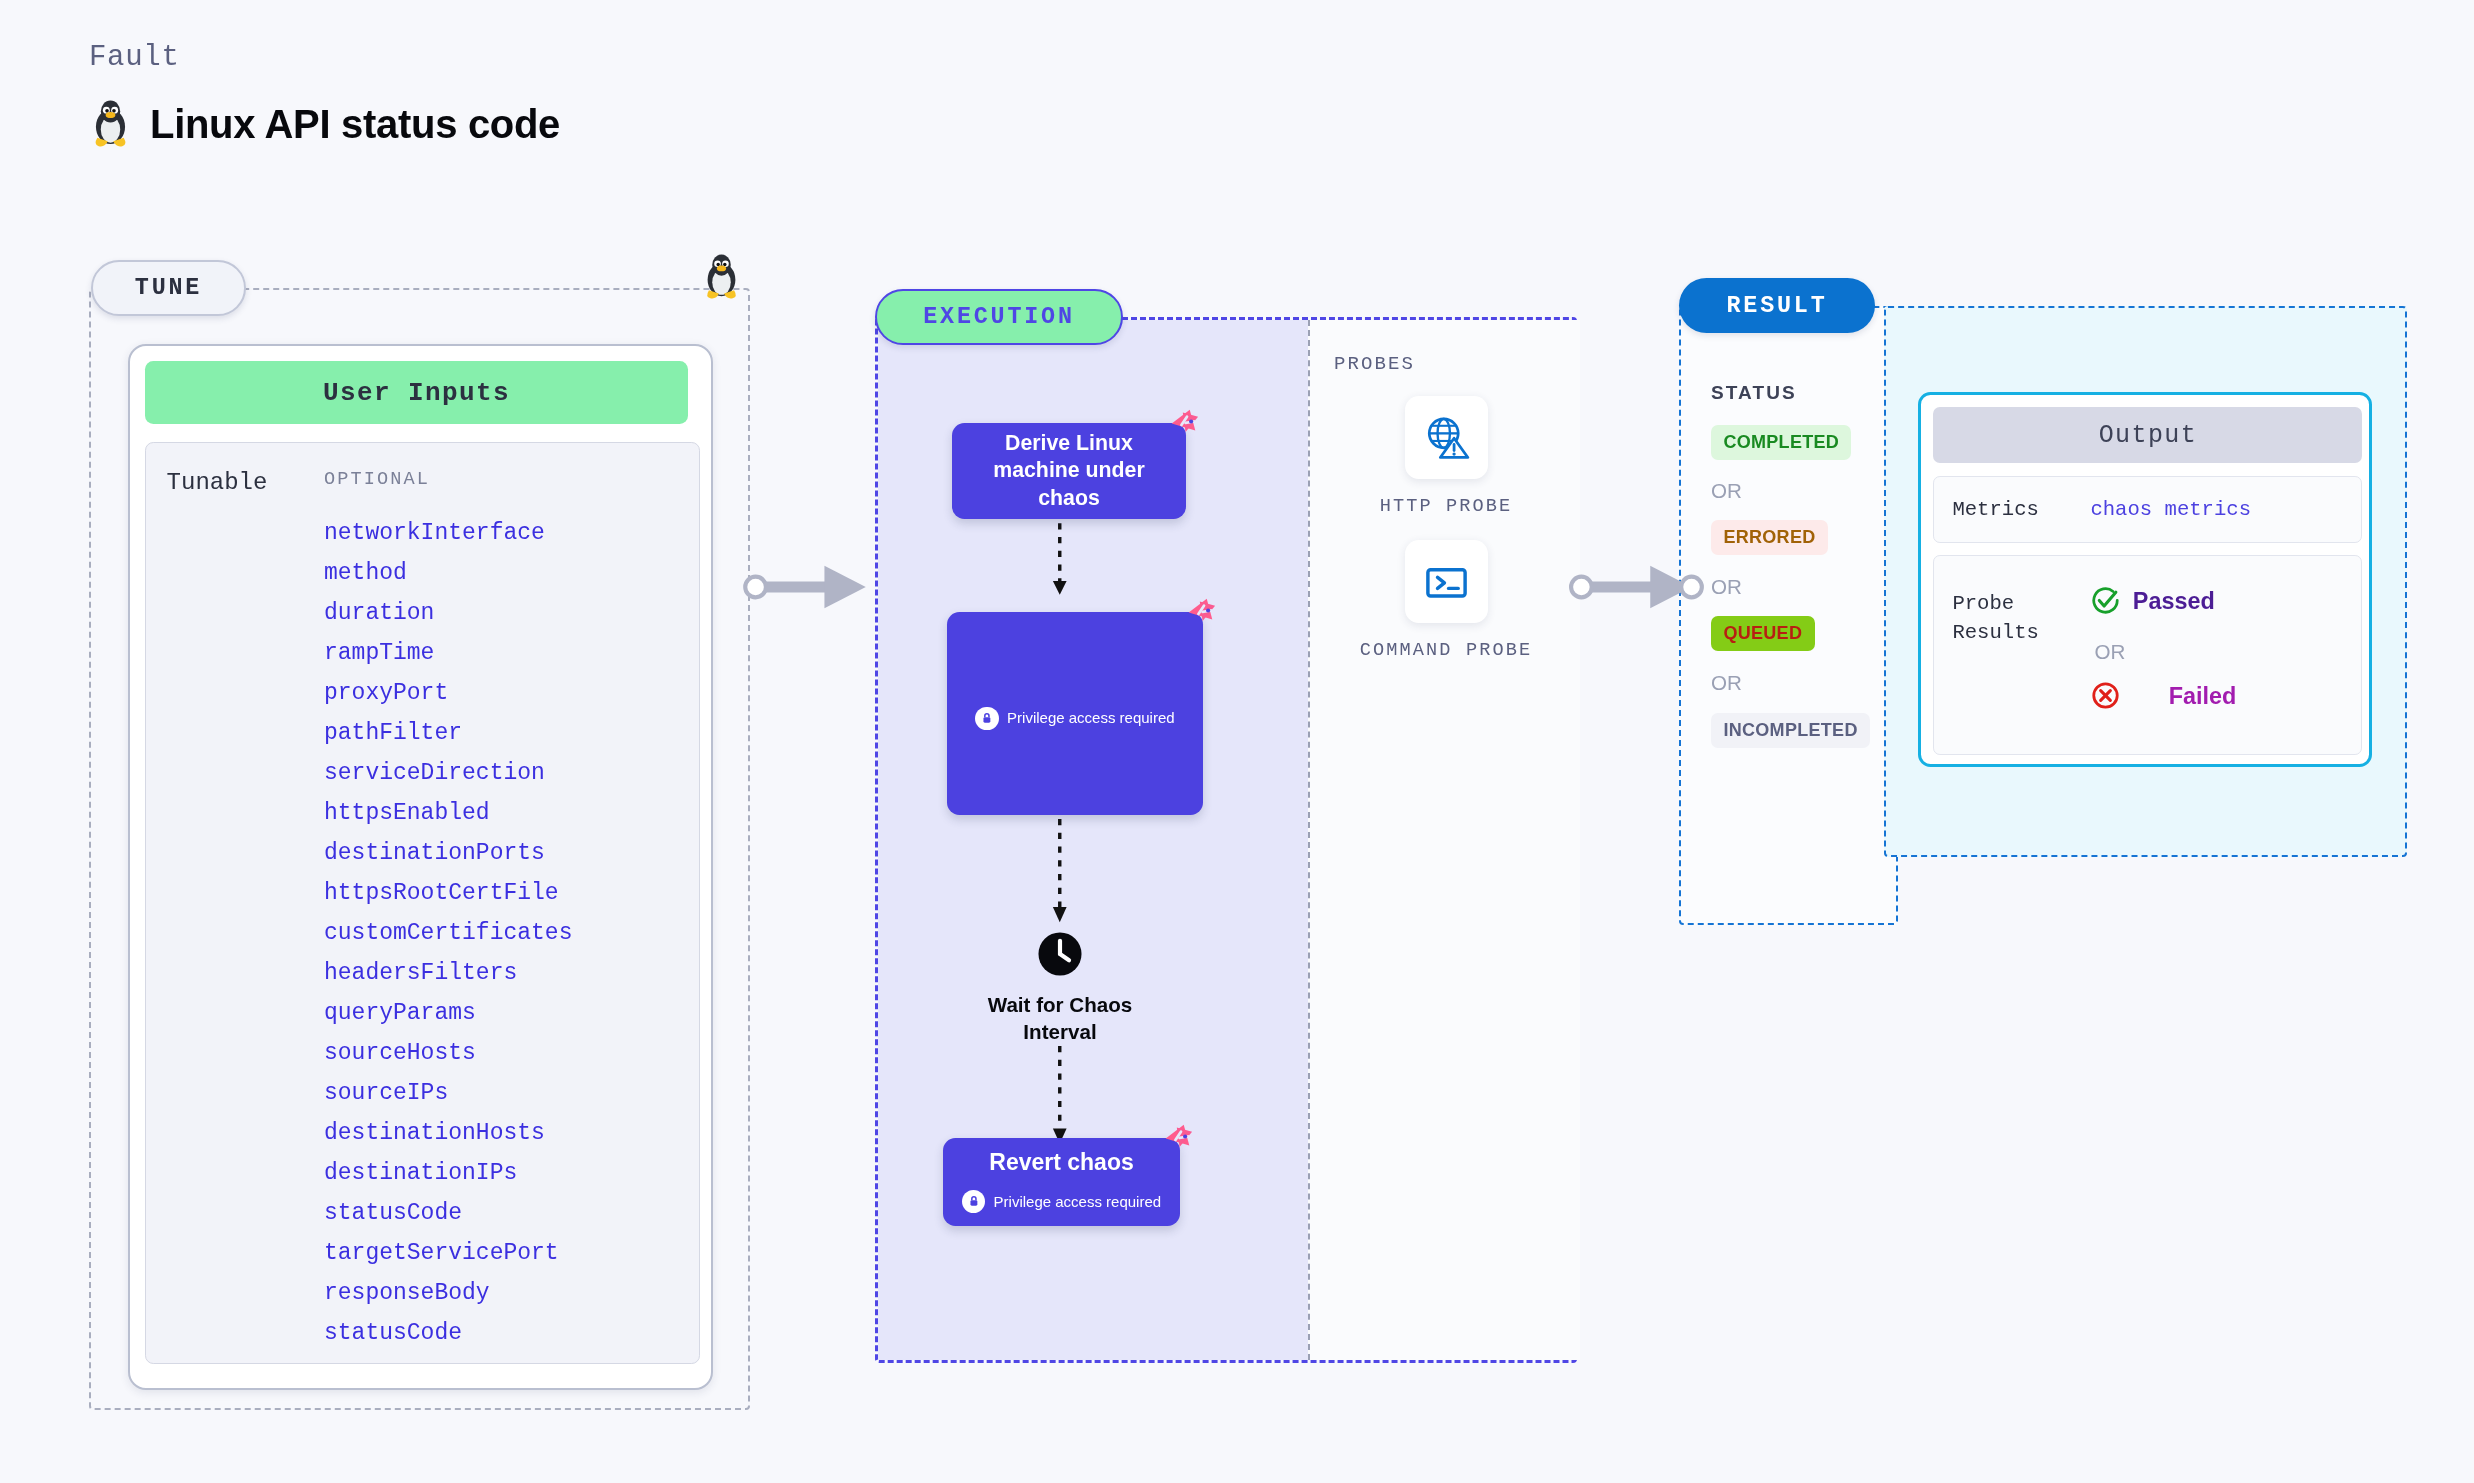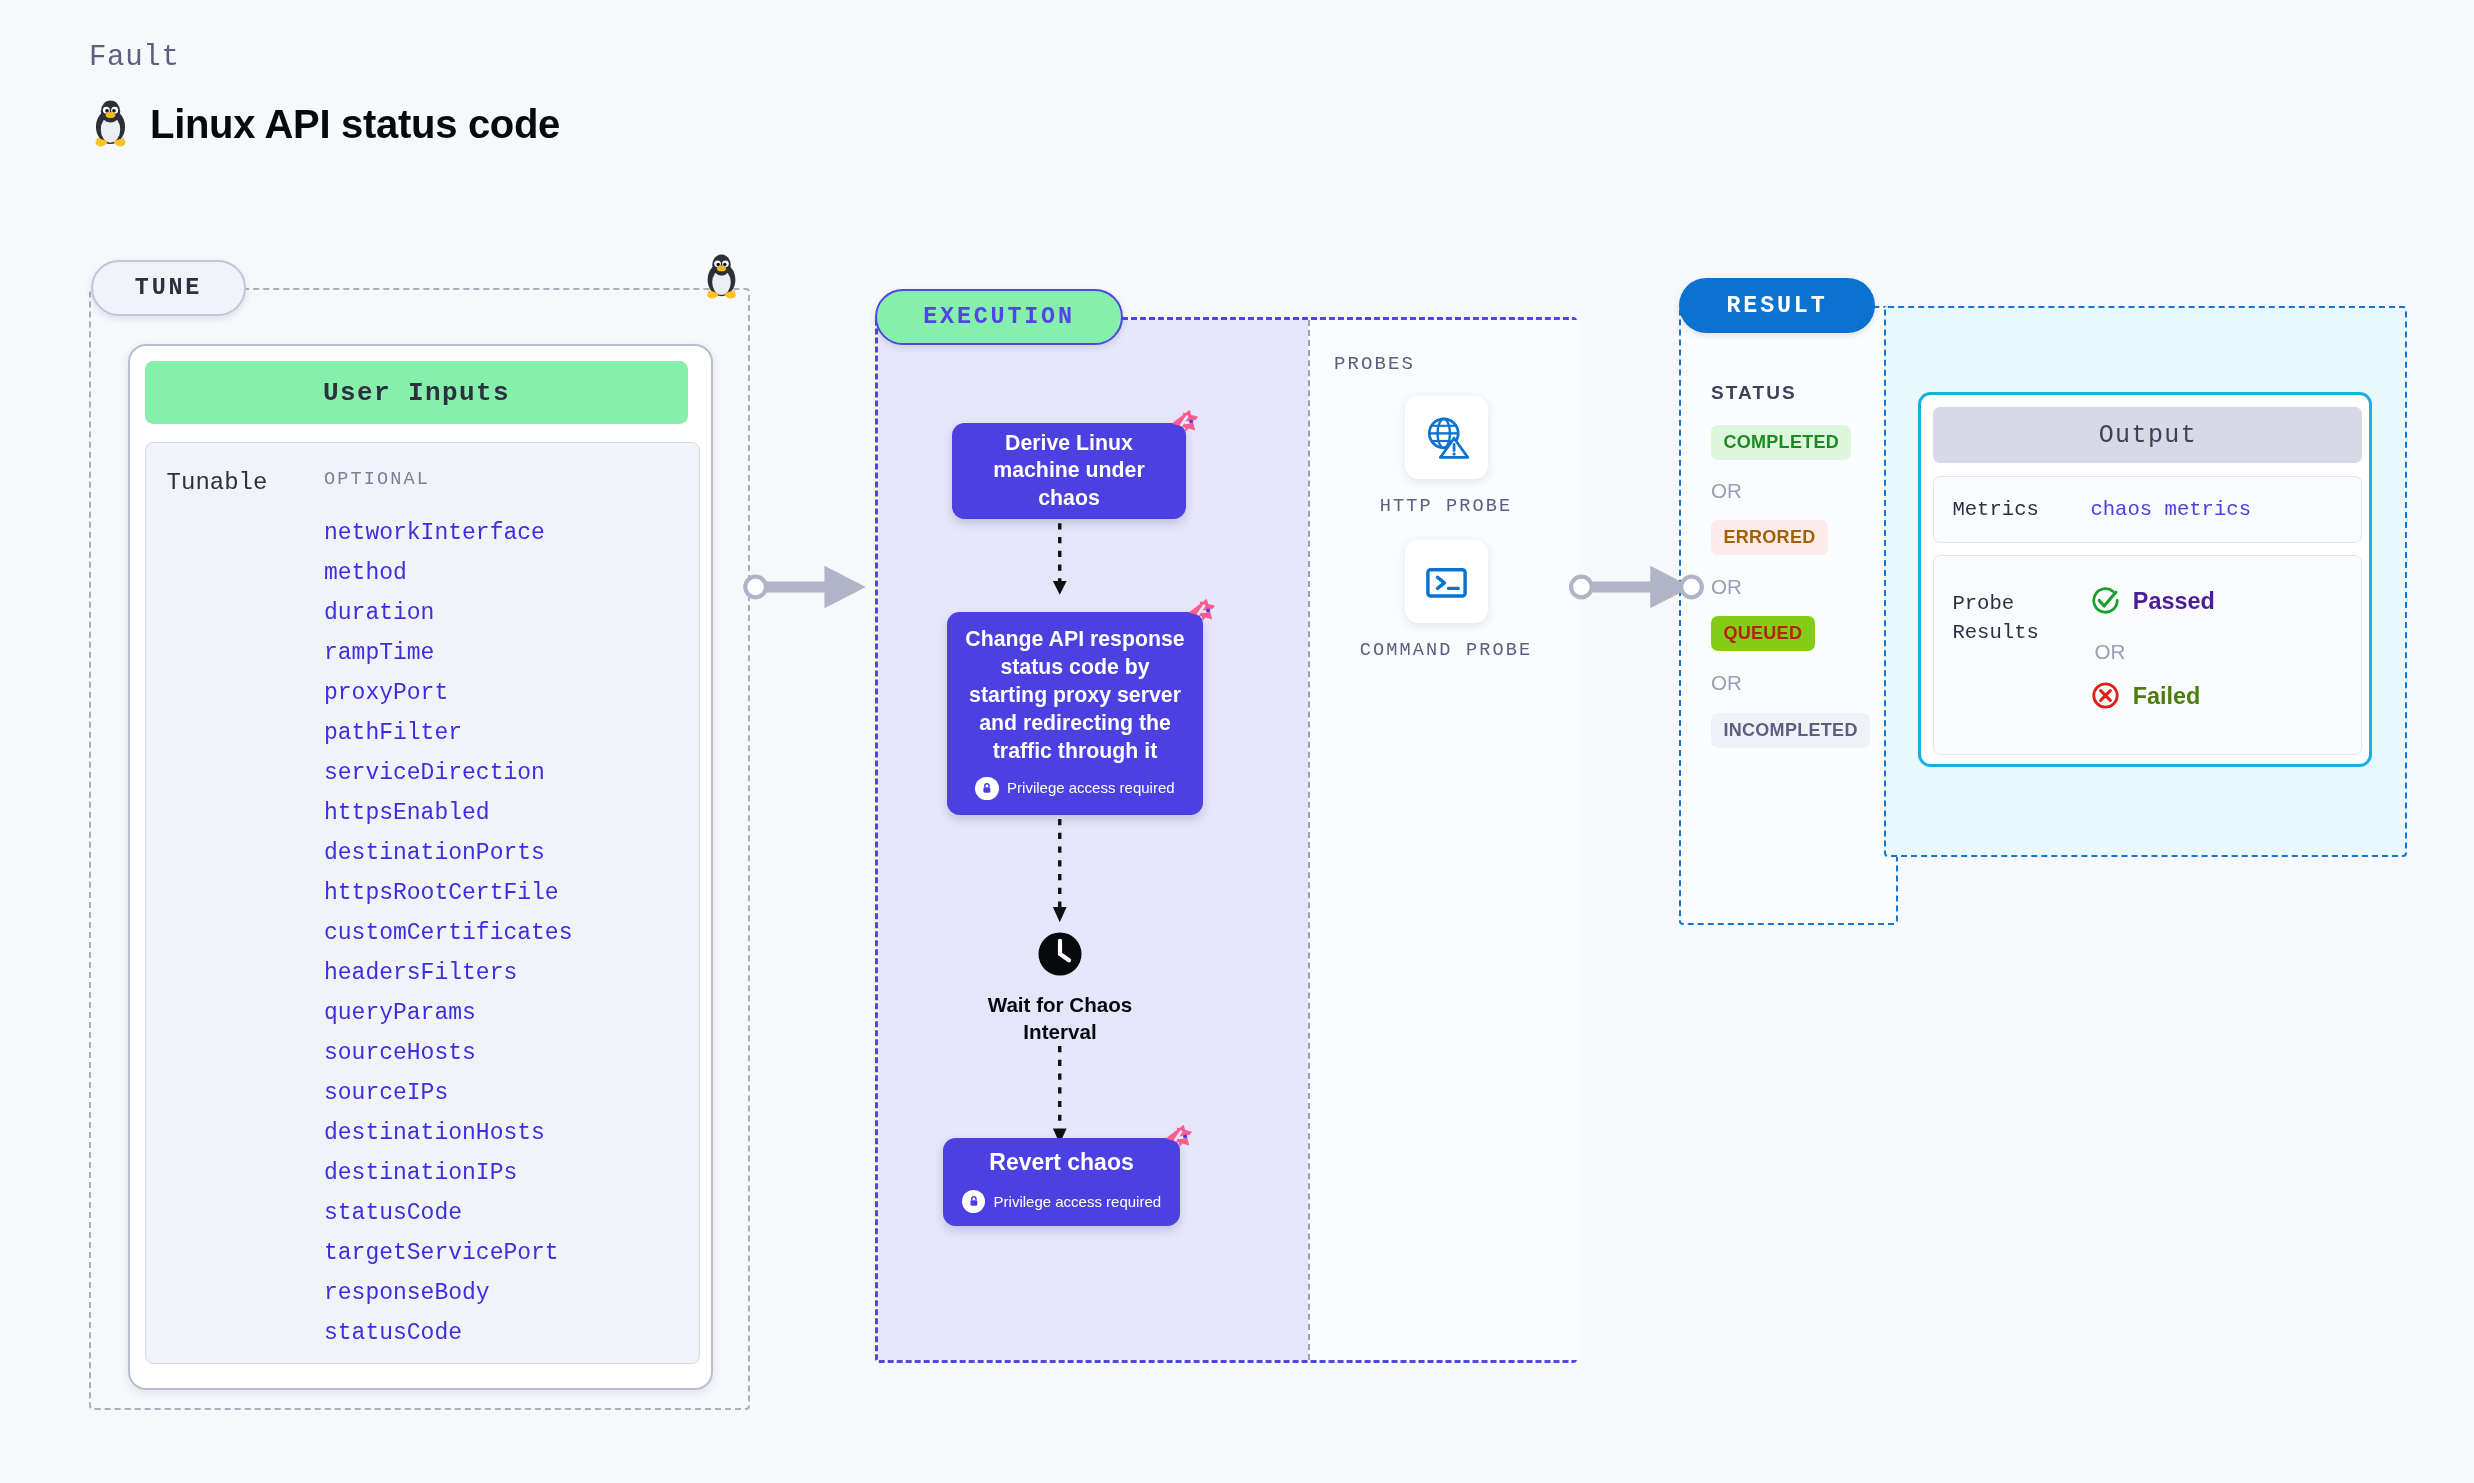--- a/index.html
+++ b/index.html
@@ -349,21 +349,20 @@
     </svg>
   </span>
 </div>
 
 <svg class="dotted-arrow" style="left:1046px;top:523px;" width="27.5" height="76" viewBox="0 0 40 110">
   <line x1="20" y1="0" x2="20" y2="84" stroke="#111" stroke-width="5" stroke-dasharray="9 11"></line>
   <polygon points="10,84 30,84 20,104" fill="#111"></polygon>
 </svg>
 
 <div class="node" style="left:947px;top:612px;width:256px;height:203px;font-size:21.3px;line-height:28px;">
-  <div class="node-text">Change API response status code by starting proxy server and redirecting the traffic through it</div>
   <div class="priv-row">
     <span class="lock-circle">
       <svg width="13.8" height="13.8" viewBox="0 0 20 20">
         <rect x="5" y="9" width="10" height="8" rx="2" fill="#4c41e0"></rect>
         <path d="M7 9 V7 a3 3 0 0 1 6 0 V9" fill="none" stroke="#4c41e0" stroke-width="2.2"></path>
       </svg>
     </span>
     <span>Privilege access required</span>
   </div>
   <span class="chaos-flag">
@@ -469,18 +468,18 @@
       <div class="or-text" style="position:absolute;left:160px;top:84px;left:160px;">OR</div>
 
       <div class="pr-status" style="position:absolute;left:157px;top:125px;">
         <span>
           <svg width="29" height="29" viewBox="0 0 42 42">
             <circle cx="21" cy="21" r="17" fill="none" stroke="#e0201a" stroke-width="4"></circle>
             <line x1="14" y1="14" x2="28" y2="28" stroke="#e0201a" stroke-width="4.5" stroke-linecap="round"></line>
             <line x1="28" y1="14" x2="14" y2="28" stroke="#e0201a" stroke-width="4.5" stroke-linecap="round"></line>
           </svg>
         </span>
-        <span class="pr-text" style="color:#4d7c0f;">Failed</span>
+        <span class="pr-text" style="color:#a21caf;margin-left:36px;">Failed</span>
       </div>
     </div>
   </div>
 </div>
 
 
 </body></html>

